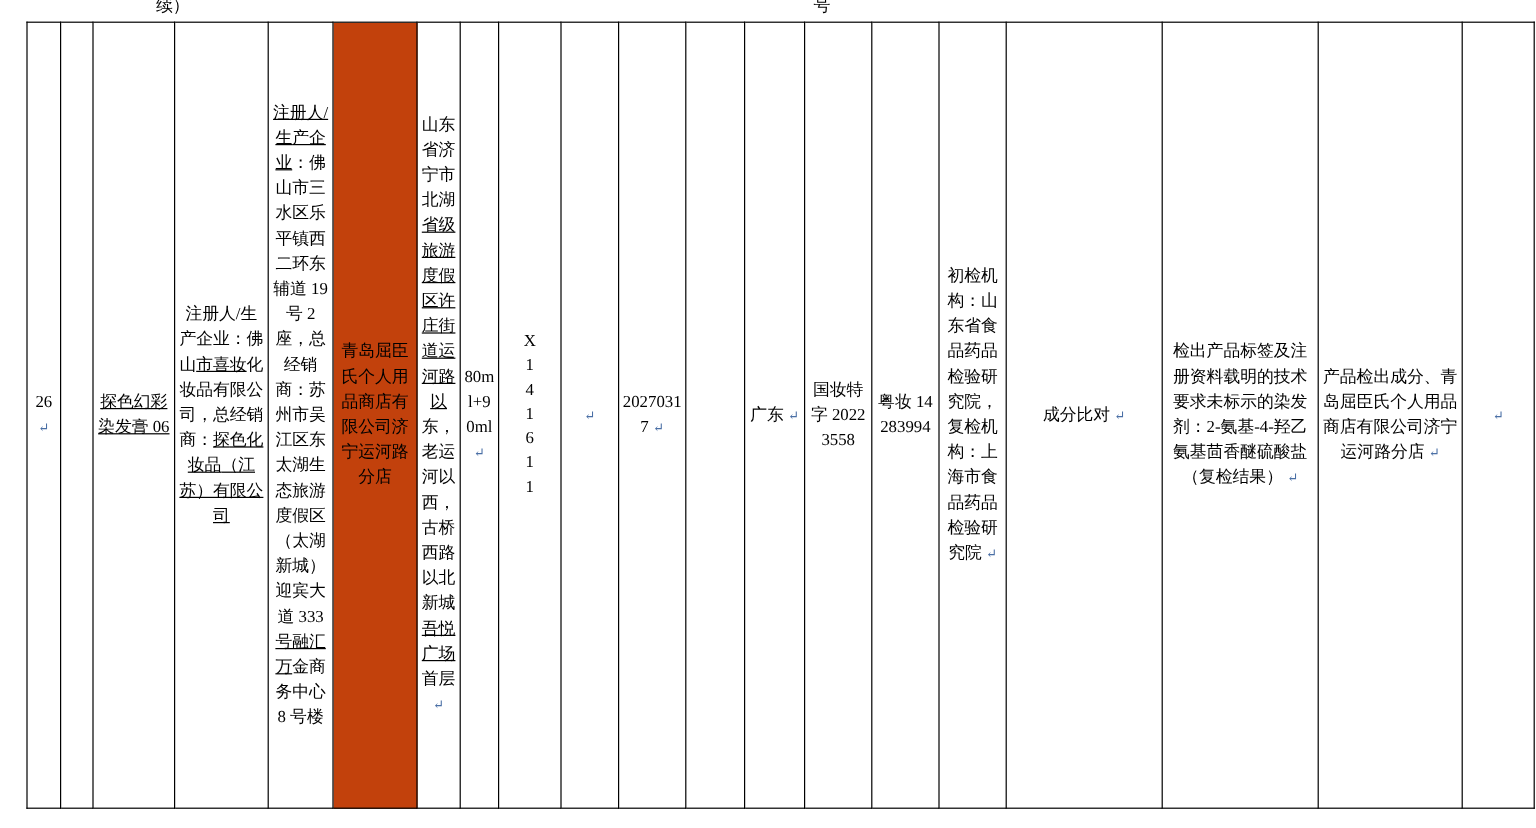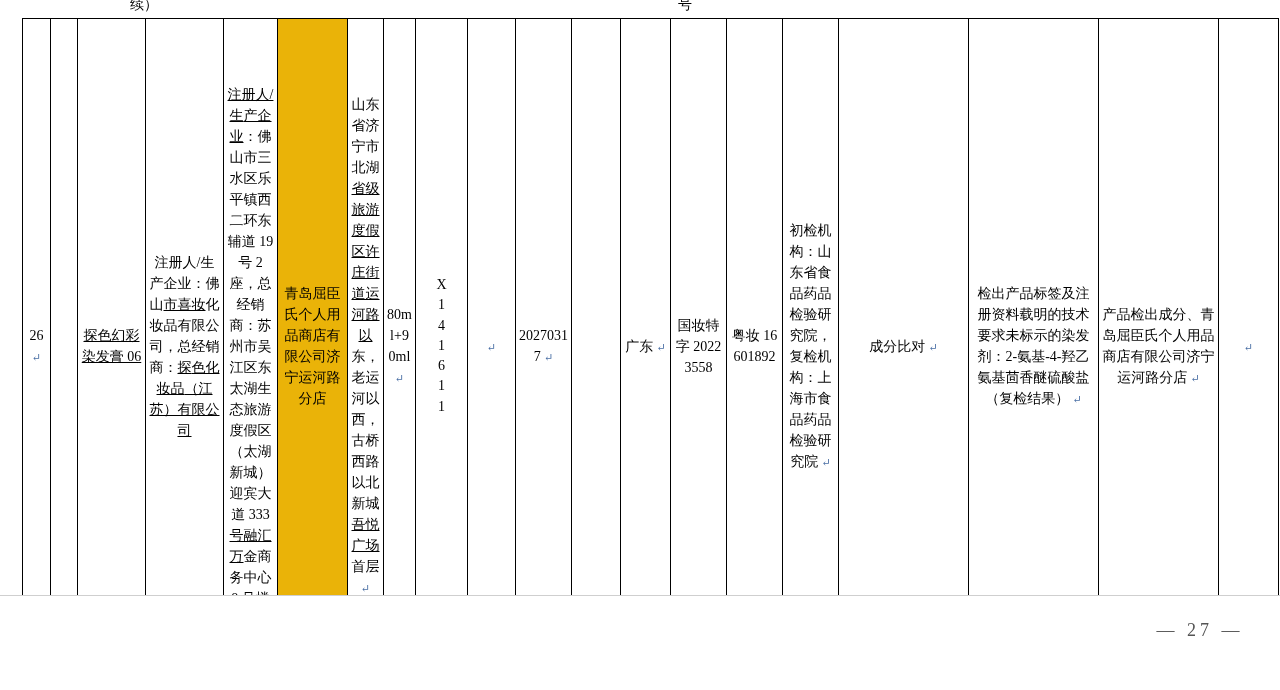--- a/index.html
+++ b/index.html
@@ -50,21 +50,21 @@
     vertical-align: middle;
     text-align: center;
     font-size: 14px;
     line-height: 1.5;
     color: #000000;
     padding: 2px 3px;
     word-break: break-all;
     height: 650px;
   }
   .u { text-decoration: underline; text-align: right; }
-  .hl { background: #eab308; }
+  .hl { background: #c2410c; }
   .mark {
     text-decoration-style: wavy;
     text-decoration-color: #d03030;
   }
   .pilcrow {
     font-size: 11px;
     color: #4a6fa5;
     vertical-align: baseline;
   }
   .cell-inner { display: block; }
@@ -166,21 +166,21 @@
       </td>
       <td></td>
       <td>
         <span>广东</span>
         <span class="pilcrow">↵</span>
       </td>
       <td>
         <span>国妆特字 20223558</span>
       </td>
       <td>
-        <span>粤妆 16601892</span>
+        <span>粤妆 14283994</span>
       </td>
       <td>
         <span>初检机构：山东省食品药品检验研究院，复检机构：上海市食品药品检验研究院</span>
         <span class="pilcrow">↵</span>
       </td>
       <td>
         <span>成分比对</span>
         <span class="pilcrow">↵</span>
       </td>
       <td>
@@ -191,22 +191,14 @@
         <span>产品检出成分、青岛屈臣氏个人用品商店有限公司济宁运河路分店</span>
         <span class="pilcrow">↵</span>
       </td>
       <td>
         <span class="pilcrow">↵</span>
       </td>
     </tr>
   </tbody>
     </table>
 
-  <div class="footer">
-    <div class="footer-line"></div>
-    <div class="page-number">
-      <span>—</span>
-      <span>27</span>
-      <span>—</span>
-    </div>
-  </div>
 
 </div>
 
 </body></html>

